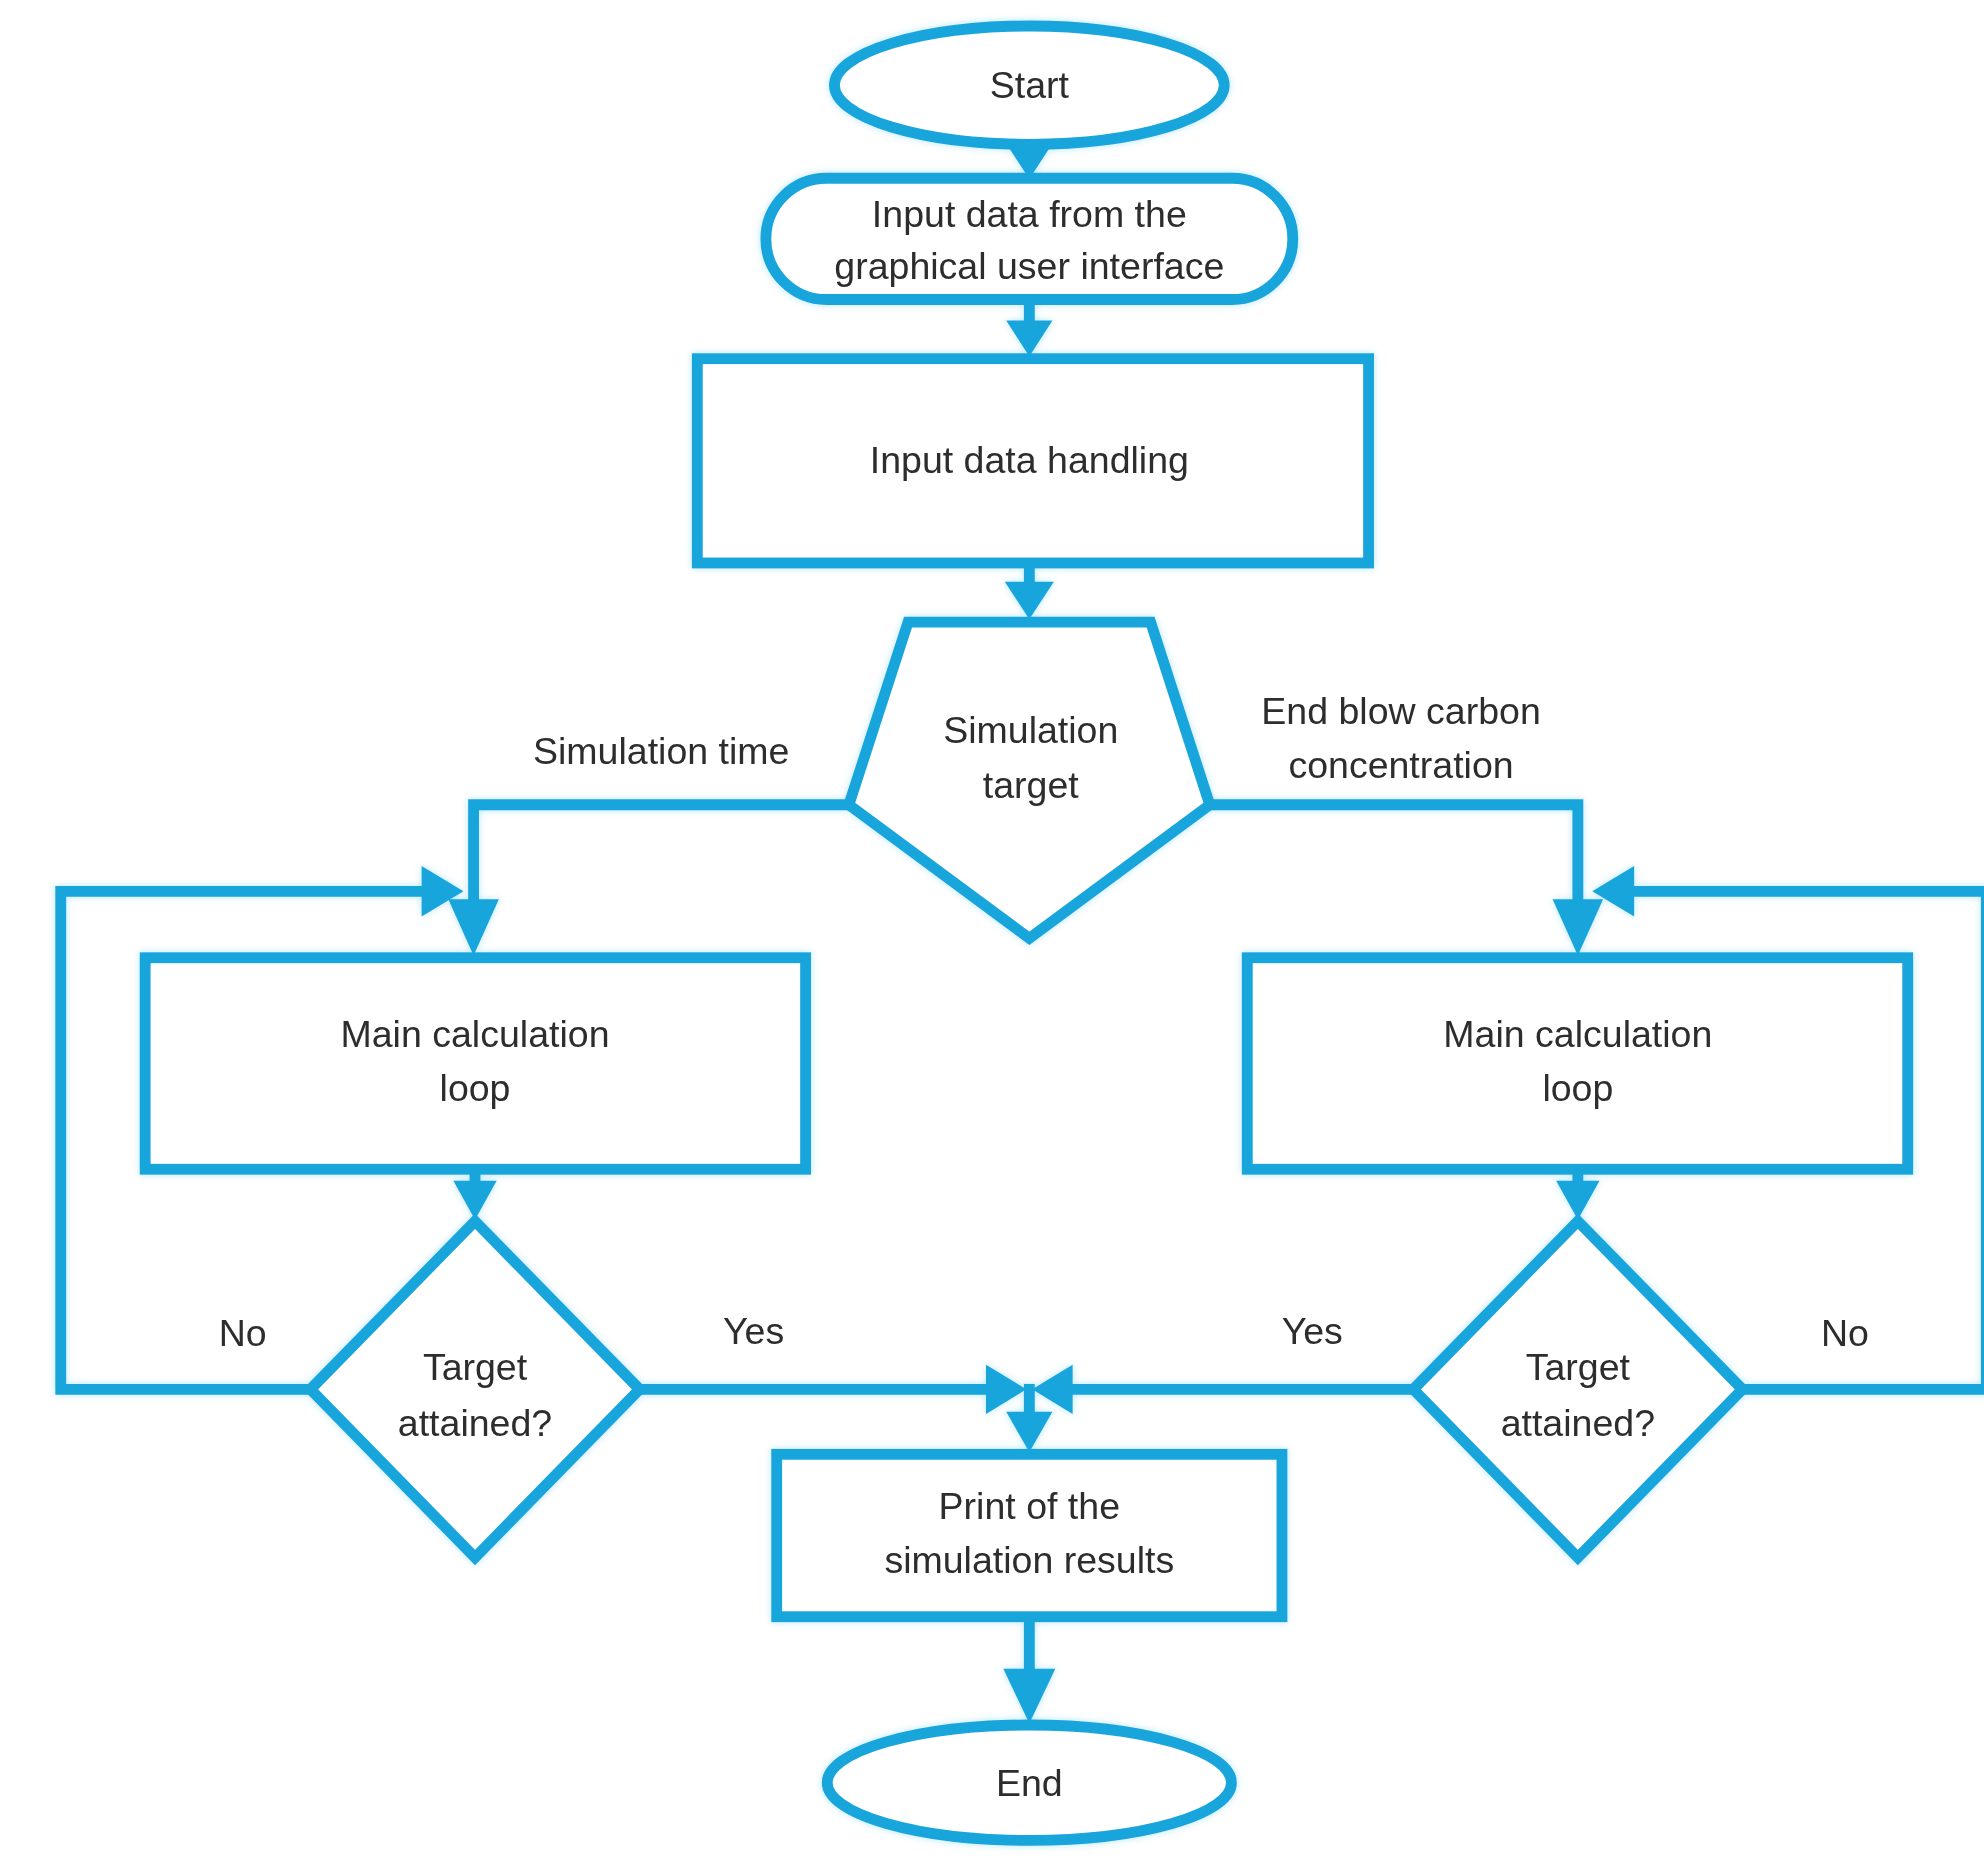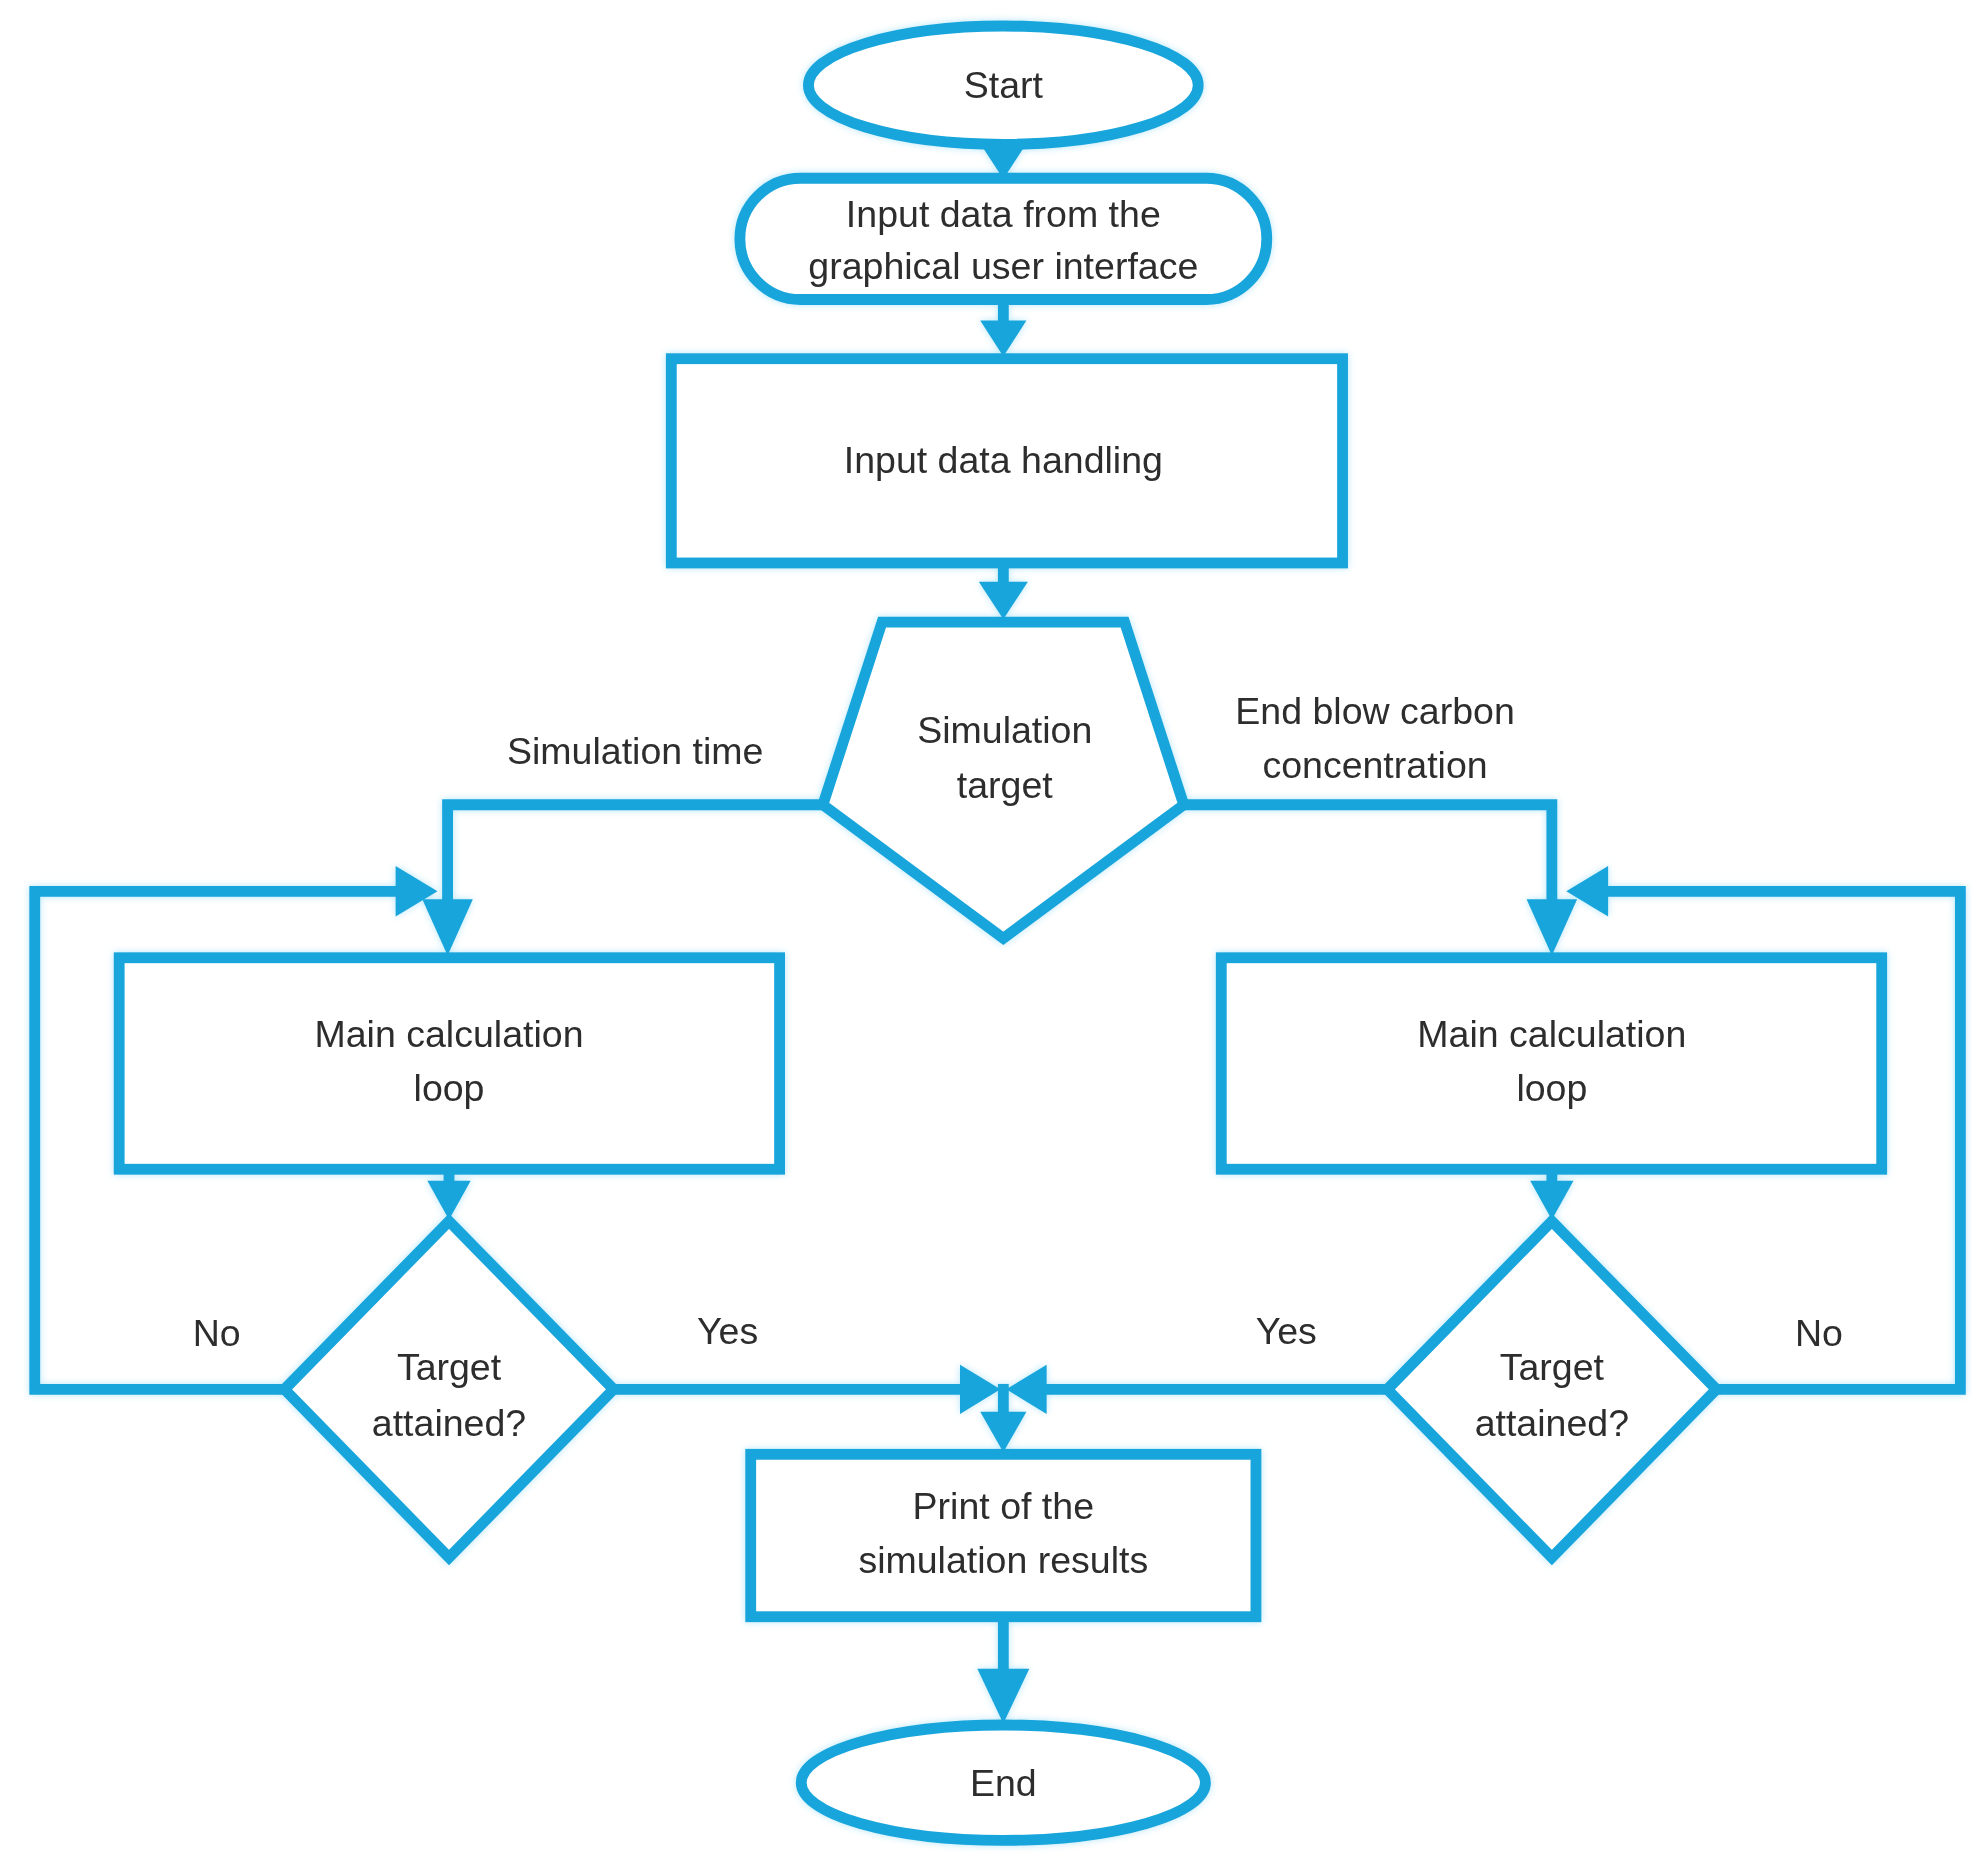--- a/index.html
+++ b/index.html
@@ -1,21 +1,21 @@
 <!DOCTYPE html>
 <html style="--line: #18A5DC; --text: #2D2D2D; --background: #FFFFFF;font-size:11.5px"><head>
 <meta charset="utf-8">
 <style>
   :root{
     --line:#18A5DC;
     --text:#2D2D2D;
     --background:#FFFFFF;
   }
   html,body{margin:0;padding:0;background:var(--background);}
-  .stage{width:1630px;height:1865px;background:var(--background);}
+  .stage{width:1630px;height:1865px;background:var(--background);padding-left:26px;}
   svg{display:block;}
   .ln{fill:none;stroke:var(--line);stroke-width:15;stroke-linecap:square;stroke-linejoin:miter;}
   .hd{fill:var(--line);stroke:none;}
   .shape{fill:#FFFFFF;stroke:var(--line);stroke-width:15;stroke-linejoin:miter;}
   .glow{filter:drop-shadow(0 0 5px rgba(150,220,246,0.7));}
   text{font-family:"Liberation Sans",sans-serif;font-size:52px;fill:var(--text);text-anchor:middle;}
 </style>
 </head>
 <body>
 

